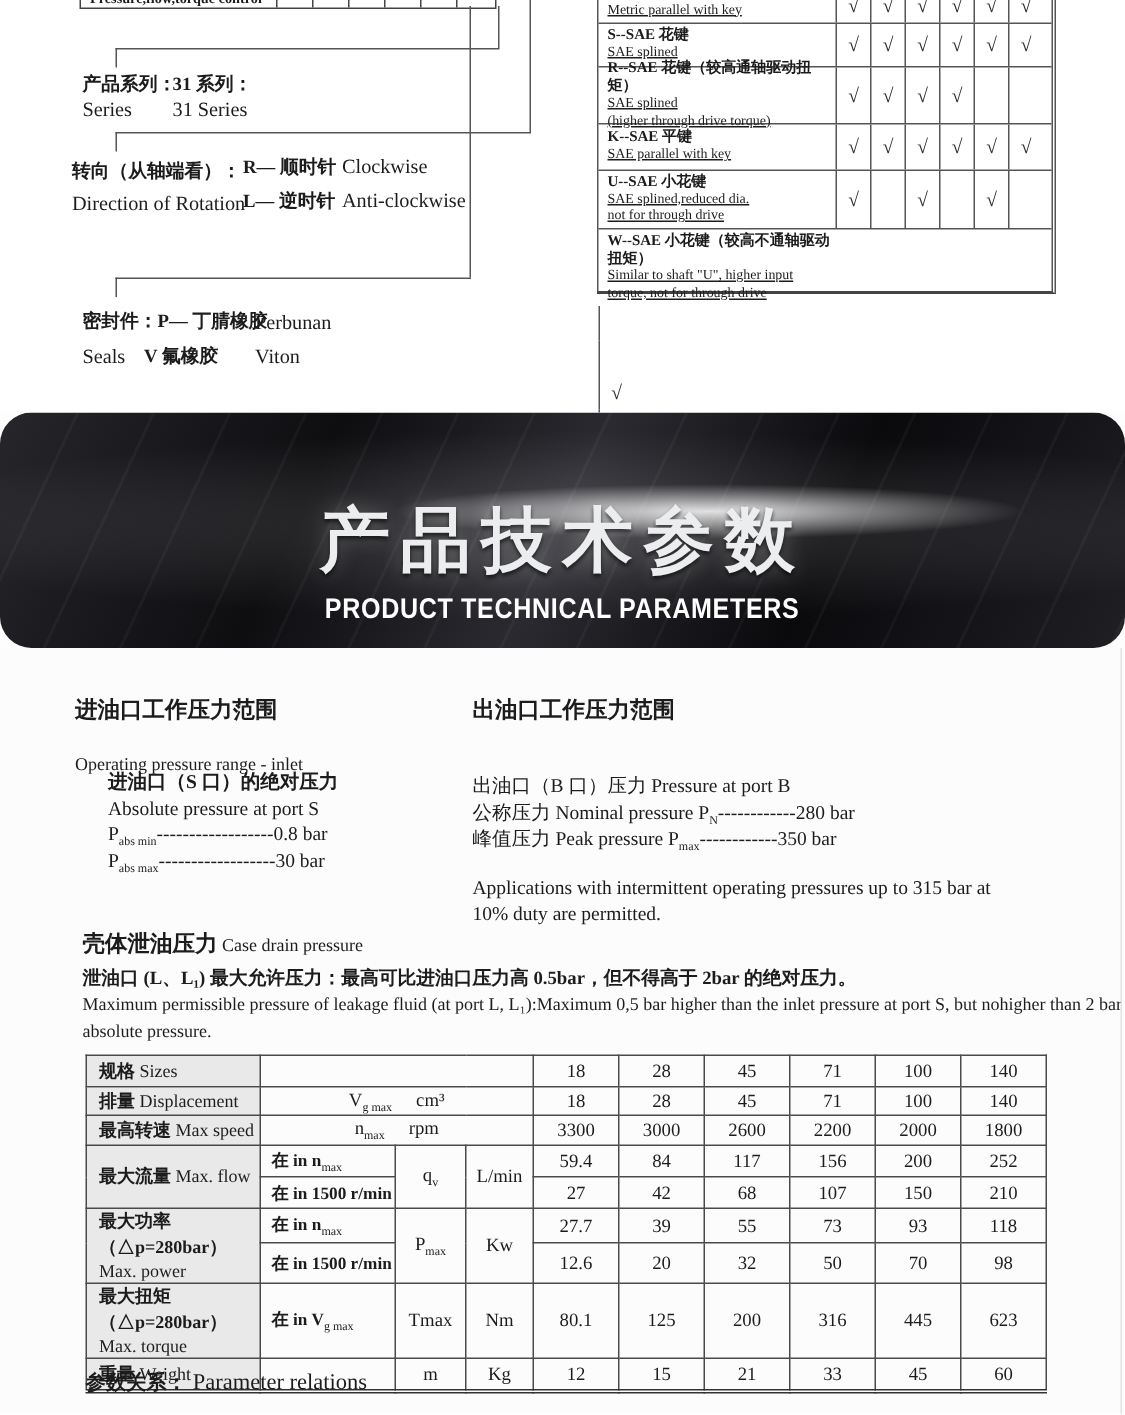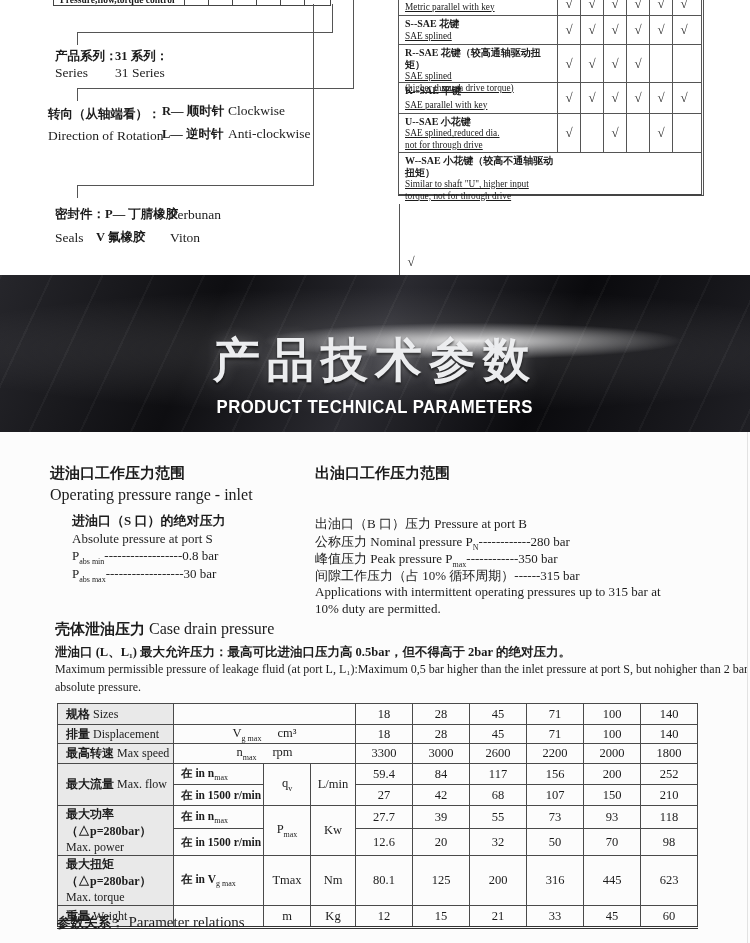--- a/index.html
+++ b/index.html
@@ -14,47 +14,47 @@
   #mini-label{position:absolute;left:6px;bottom:0px;font-size:9.5px;font-weight:bold;white-space:nowrap;}
   .cjk{font-weight:700;}
   .lat{font-family:"Liberation Serif",serif;}
   .lbl-cn{font-size:12.5px;font-weight:700;}
   .lbl-en{font-size:13.5px;}
   .abs{position:absolute;white-space:nowrap;}
   
   #shaft-table{position:absolute;left:398px;top:-20px;width:302px;border-left:1px solid #555;
                border-right:3px double #555;border-bottom:2px solid #444;}
   .srow{display:flex;border-top:1px solid #555;}
-  .slabel{width:158px;padding:2px 0 2px 6px;box-sizing:border-box;display:flex;flex-direction:column;justify-content:space-between;}
+  .slabel{width:158px;padding:2px 0 2px 6px;box-sizing:border-box;display:flex;flex-direction:column;justify-content:center;}
   .s-cn{font-size:10px;font-weight:700;line-height:12px;}
   .s-en{font-size:9.3px;line-height:11.5px;text-decoration:underline;}
   .scell{width:23px;flex:0 0 23px;border-left:1px solid #555;display:flex;align-items:center;justify-content:center;
          font-size:13px;color:#2e2e2e;box-sizing:border-box;}
   .srow-a{height:35px;border-top:none;}
   .srow-a .slabel{justify-content:flex-end;}
   .srow-a .scell{align-items:flex-start;padding-top:16px;}
   .srow-b{height:28px;} .srow-c{height:37px;} .srow-d{height:30px;} .srow-e{height:38px;} .srow-f{height:41px;flex-direction:column;}
   
   #banner{position:absolute;left:0;top:275px;width:750px;height:157px;
     background:
       radial-gradient(ellipse 300px 26px at 63% 42%, rgba(255,255,255,0.85), rgba(255,255,255,0) 70%),
       radial-gradient(ellipse 700px 90px at 52% 48%, rgba(255,255,255,0.16), rgba(255,255,255,0) 70%),
       repeating-linear-gradient(115deg, rgba(255,255,255,0.035) 0 2px, transparent 2px 46px),
       linear-gradient(115deg,#26262b 0%,#0e0e11 28%,#2a2a30 50%,#0a0a0d 72%,#1f1f24 100%);
-    overflow:hidden;}
+    overflow:hidden;border-radius:21px;}
   #banner-title{position:absolute;left:0;top:54px;width:100%;text-align:center;
     font-size:47px;font-weight:700;letter-spacing:7px;color:#ecedef;
     text-shadow:0 2px 3px rgba(0,0,0,.65), 0 0 14px rgba(255,255,255,.28);}
   #banner-sub{position:absolute;left:0;top:121px;width:100%;text-align:center;}
   #banner-sub span{display:inline-block;transform:scaleX(.88);transform-origin:center;
     font-family:"Liberation Sans",sans-serif;font-weight:700;font-size:19px;letter-spacing:0.5px;color:#fff;}
   
   #params{position:absolute;left:0;top:432px;width:750px;height:511px;background:#fcfcfc;}
   .h-cn{font-size:15px;font-weight:700;}
-  .h-en{font-size:16px;}
+  .h-en{font-size:12px;margin-top:16px;}
   .t13{font-size:13px;}
   .t13b{font-size:13px;font-weight:700;}
   sub{font-size:8px;}
   #edge-right{position:absolute;right:2px;top:432px;width:1px;height:511px;background:#e2e2e2;}
   
   #spec-table{position:absolute;left:57px;top:271px;border-collapse:collapse;table-layout:fixed;width:640px;}
   #spec-table td{border:1px solid #4a4a4a;font-size:12.5px;padding:0;overflow:hidden;}
   #spec-table{border:1.5px solid #333;border-bottom:3px double #333;}
   #spec-table td.lblc{background:#e9e9e9;padding-left:8px;font-size:12px;}
   #spec-table td.lblc .cjk{font-size:12px;}
@@ -204,21 +204,20 @@
     <span class="abs h-en" style="left:50px;top:54px">Operating pressure range - inlet</span>
     <span class="abs t13b" style="left:72px;top:80px">进油口（S 口）的绝对压力</span>
     <span class="abs t13" style="left:72px;top:99px">Absolute pressure at port S</span>
     <span class="abs t13" style="left:72px;top:116px"><span>P</span><sub>abs min</sub><span>------------------0.8 bar</span></span>
     <span class="abs t13" style="left:72px;top:134px"><span>P</span><sub>abs max</sub><span>------------------30 bar</span></span>
 
     <span class="abs h-cn" style="left:315px;top:32px">出油口工作压力范围</span>
     <span class="abs t13" style="left:315px;top:83px">出油口（B 口）压力 Pressure at port B</span>
     <span class="abs t13" style="left:315px;top:101px"><span>公称压力 Nominal pressure P</span><sub>N</sub><span>------------280 bar</span></span>
     <span class="abs t13" style="left:315px;top:118px"><span>峰值压力 Peak pressure P</span><sub>max</sub><span>------------350 bar</span></span>
-    <span class="abs t13" style="left:315px;top:135px">间隙工作压力（占 10% 循环周期）------315 bar</span>
     <span class="abs t13" style="left:315px;top:152px">Applications with intermittent operating pressures up to 315 bar at</span>
     <span class="abs t13" style="left:315px;top:169px">10% duty are permitted.</span>
 
     <span class="abs" style="left:55px;top:188px"><span class="h-cn">壳体泄油压力</span><span class="h-en"> Case drain pressure</span></span>
     <span class="abs t13b" style="left:55px;top:212px;font-size:12.5px">泄油口 (L、L₁) 最大允许压力：最高可比进油口压力高 0.5bar，但不得高于 2bar 的绝对压力。</span>
     <span class="abs" style="left:55px;top:230px;font-size:12px">Maximum permissible pressure of leakage fluid (at port L, L₁):Maximum 0,5 bar higher than the inlet pressure at port S, but nohigher than 2 bar</span>
     <span class="abs" style="left:55px;top:248px;font-size:12px">absolute pressure.</span>
 
     <table id="spec-table">
       <colgroup>

